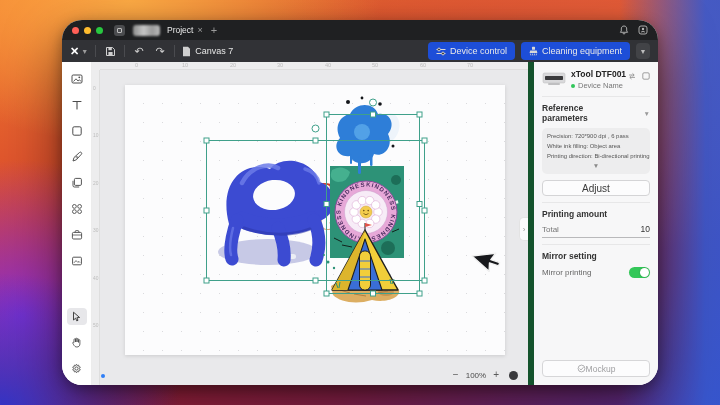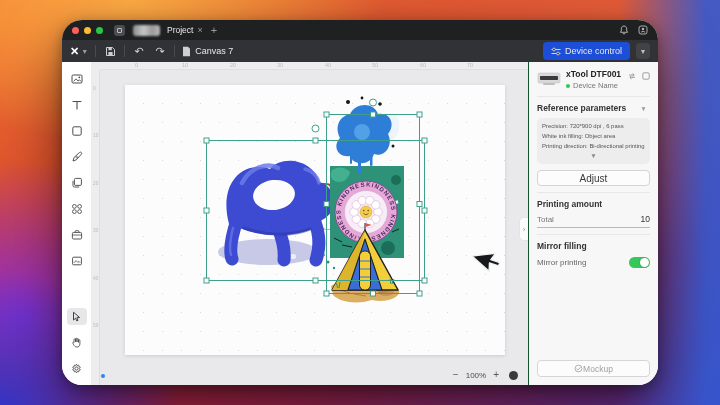--- a/index.html
+++ b/index.html
@@ -76,21 +76,21 @@
   .collapse-tab { position:absolute; right:0; top:155px; width:9px; height:24px; background:#fbfbfc;
     border:1px solid #e3e3e3; border-right:none; border-radius:5px 0 0 5px; display:flex; align-items:center;
     justify-content:center; color:#9a9a9a; font-size:8px; }
   .status { position:absolute; right:10px; bottom:5px; display:flex; align-items:center; gap:7px; }
   .zoom-btn { color:#5a5a5a; font-size:10px; line-height:1; }
   .zoom-val { color:#4a4a4a; font-size:8px; }
   .help-circle { width:9px; height:9px; border-radius:50%; background:#3a3a3d; margin-left:3px; }
   .page-dot { position:absolute; left:9px; bottom:7px; width:4px; height:4px; border-radius:50%; background:#2f7ff7; }
 
   
-  .panel { width:130px; background:#f7f7f8; border-left:1px solid #14532d; display:flex; flex-direction:column;
+  .panel { width:130px; background:#f7f7f8; border-left:6px solid #14532d; display:flex; flex-direction:column;
     padding:7px 8px 8px; font-size:8px; color:#444; }
   .dev-row { display:flex; align-items:flex-start; gap:5px; }
   .dev-thumb { width:24px; height:15px; flex:0 0 auto; margin-top:2px; }
   .dev-meta { flex:1; min-width:0; }
   .dev-name { font-size:8.5px; font-weight:bold; color:#222; white-space:nowrap; }
   .dev-status { display:flex; align-items:center; gap:3px; margin-top:2px; color:#777; font-size:7.5px; }
   .dot-green { width:4px; height:4px; border-radius:50%; background:#30c65a; }
   .dev-icons { display:flex; align-items:center; gap:6px; margin-top:3px; color:#8a8a8a; }
   .hdiv { height:1px; background:#e7e7e8; margin:6px 0; }
   .sec-title { font-size:8.5px; font-weight:bold; color:#333; display:flex; align-items:center; gap:14px; }
@@ -183,20 +183,28 @@
     <span class="toolbar-right">
       <span class="dark-btn">
         <svg width="10" height="9" viewBox="0 0 10 9">
             <line x1="0.5" y1="2.5" x2="9.5" y2="2.5" stroke="#d8d8d8" stroke-width="1"></line>
             <circle cx="3" cy="2.5" r="1.4" fill="#313236" stroke="#d8d8d8" stroke-width="0.9"></circle>
             <line x1="0.5" y1="6.5" x2="9.5" y2="6.5" stroke="#d8d8d8" stroke-width="1"></line>
             <circle cx="7" cy="6.5" r="1.4" fill="#313236" stroke="#d8d8d8" stroke-width="0.9"></circle>
           </svg>
         <span>Device control</span>
       </span>
+      <span class="dark-btn">
+        <svg width="9" height="10" viewBox="0 0 9 10">
+            <rect x="3" y="0.8" width="3" height="3" rx="0.6" fill="#d8d8d8"></rect>
+            <path d="M1.2 4.6 h6.6 l0.6 2.4 h-7.8 Z" fill="#d8d8d8"></path>
+            <path d="M1.4 7.6 l0.5 1.8 M3.4 7.6 l0.3 1.8 M5.6 7.6 l-0.3 1.8 M7.6 7.6 l-0.5 1.8" stroke="#d8d8d8" stroke-width="0.8"></path>
+          </svg>
+        <span>Cleaning equipment</span>
+      </span>
       <span class="split-chev">▼</span>
     </span>
   </div>
 
   <div class="main">
 
     <div class="sidebar">
       <span class="s-ic">
         <svg width="12" height="12" viewBox="0 0 12 12">
             <rect x="1" y="2" width="10" height="8" rx="1.2" fill="none" stroke="#4c4c4c" stroke-width="1"></rect>
@@ -465,21 +473,21 @@
       <div class="hdiv"></div>
 
       <div class="sec-title">Printing amount</div>
       <div class="total-row">
         <span class="total-label">Total</span>
         <span class="total-val">10</span>
       </div>
 
       <div class="hdiv"></div>
 
-      <div class="sec-title">Mirror filling</div>
+      <div class="sec-title">Mirror setting</div>
       <div class="mirror-row">
         <span class="mirror-label">Mirror printing</span>
         <span class="toggle">
             <span class="knob"></span>
           </span>
       </div>
 
       <div class="panel-spacer"></div>
 
       <div class="mockup-btn">

